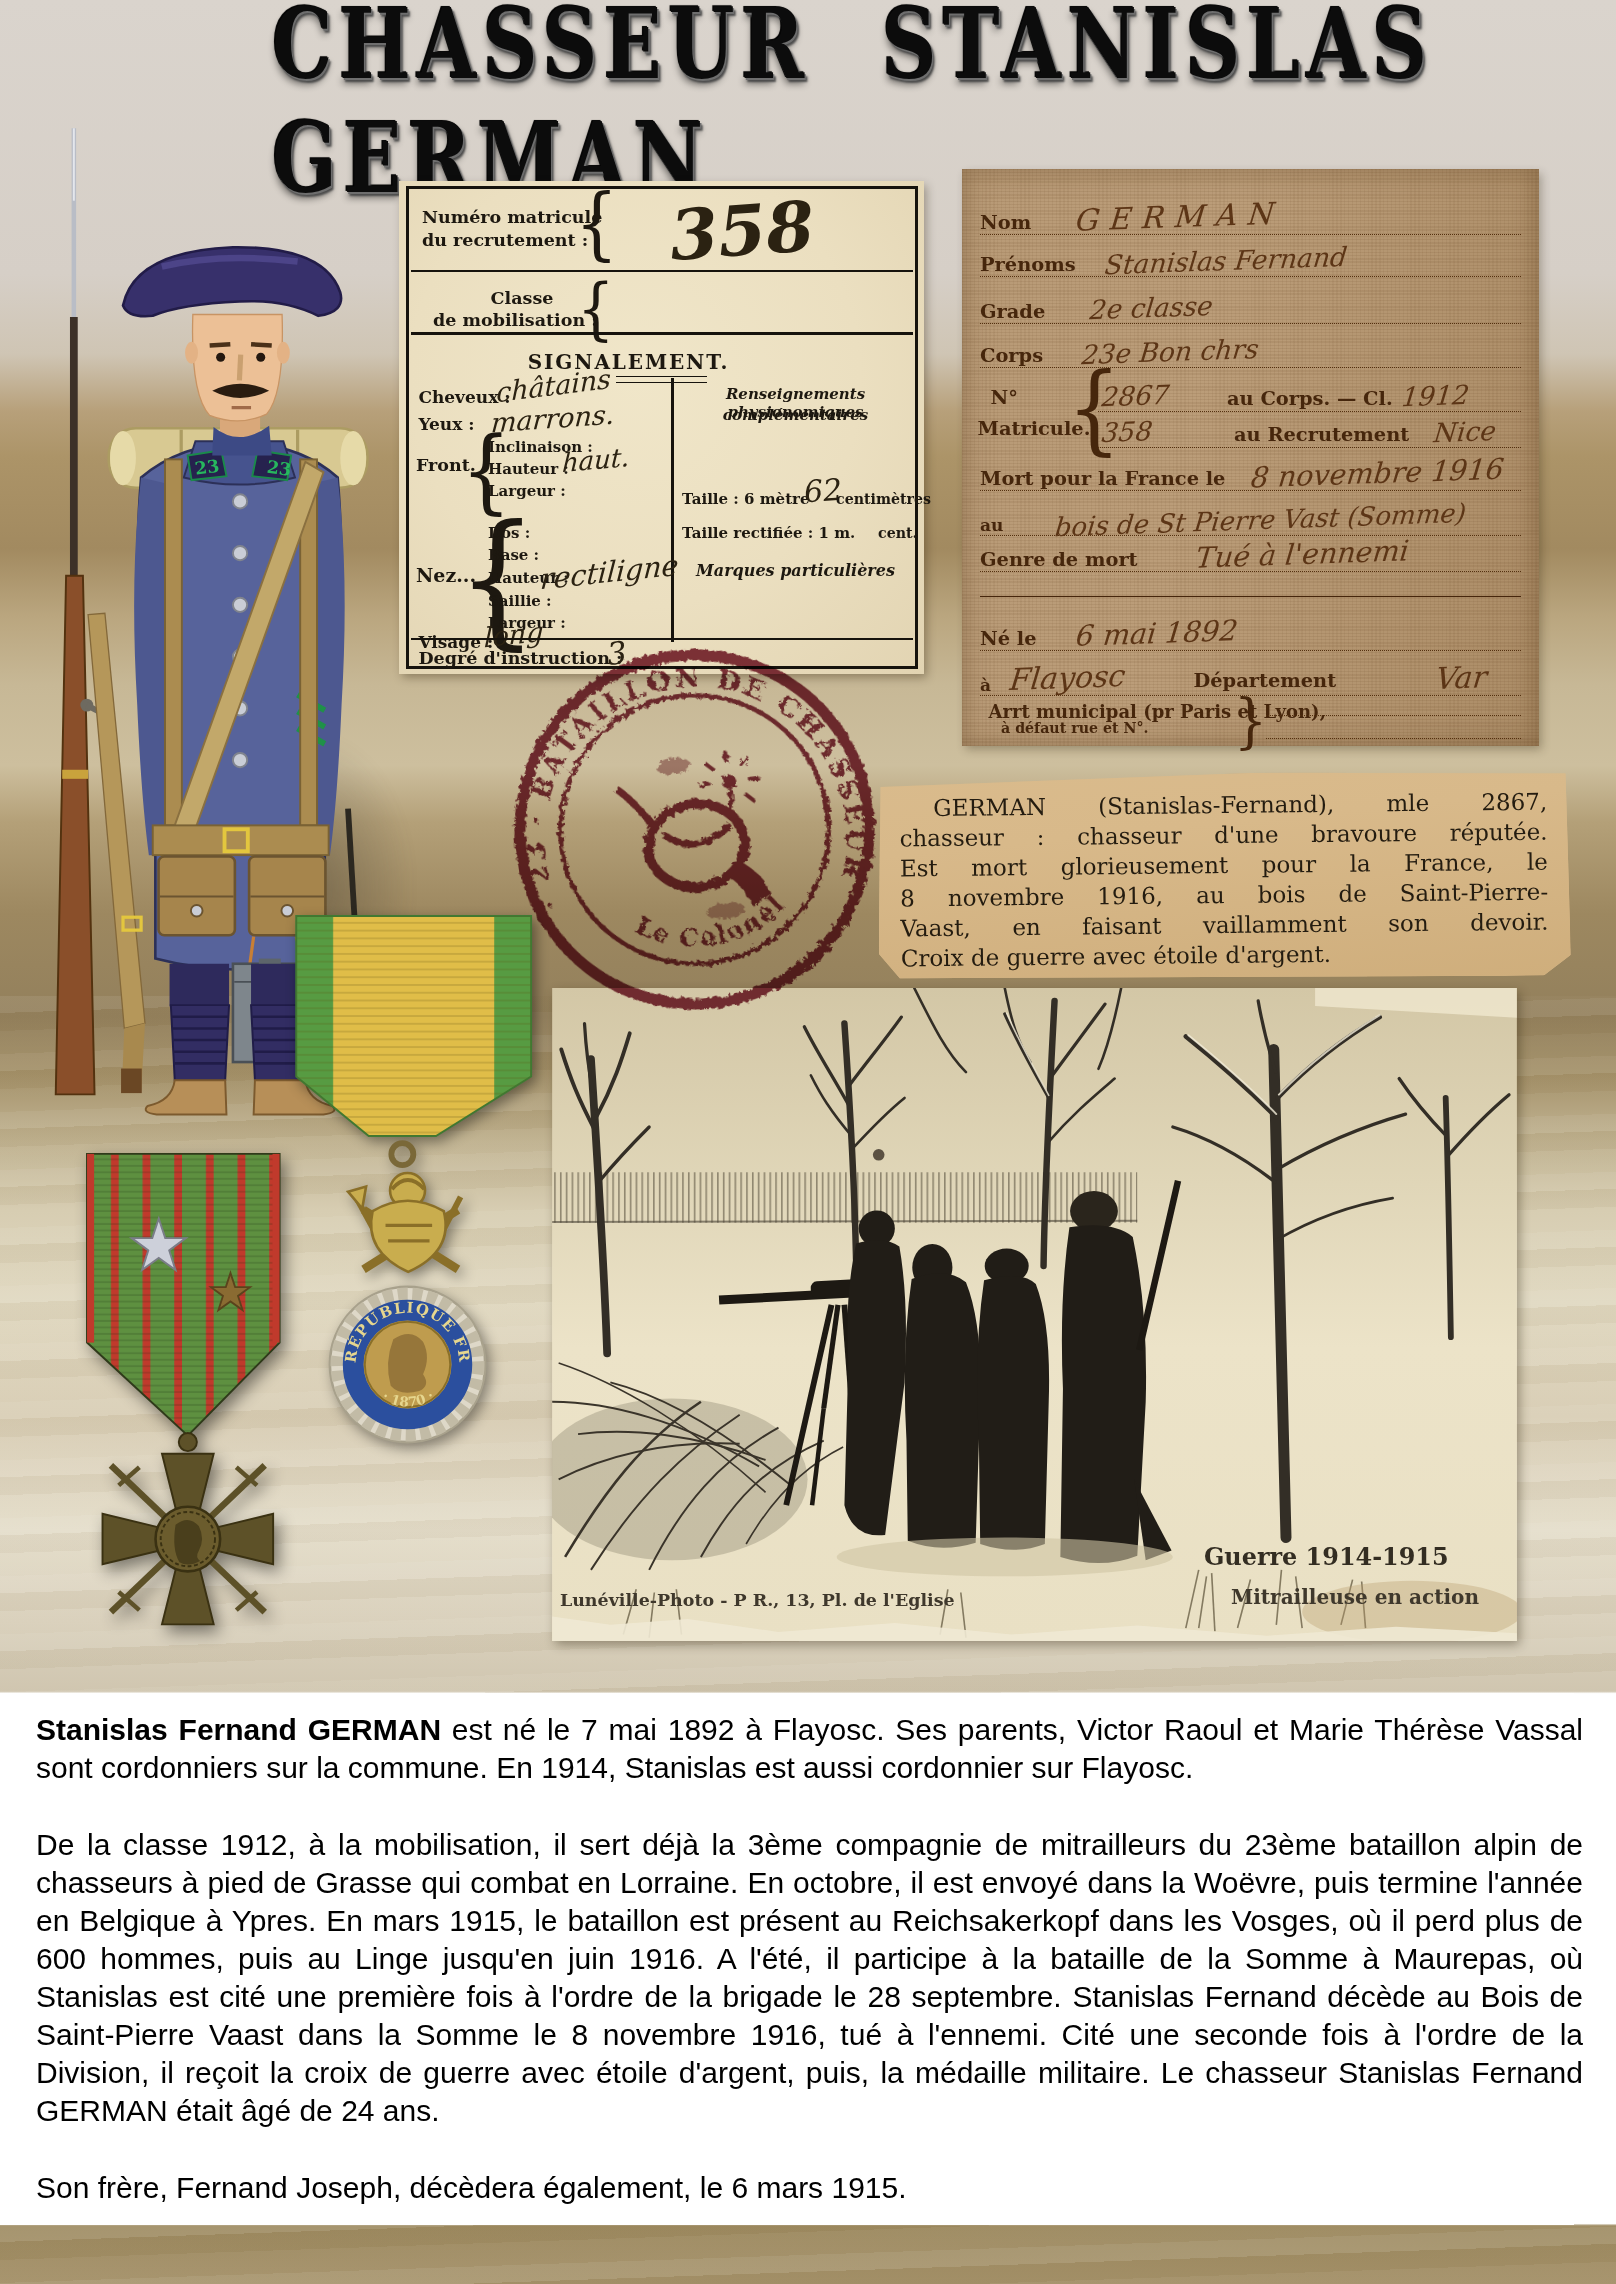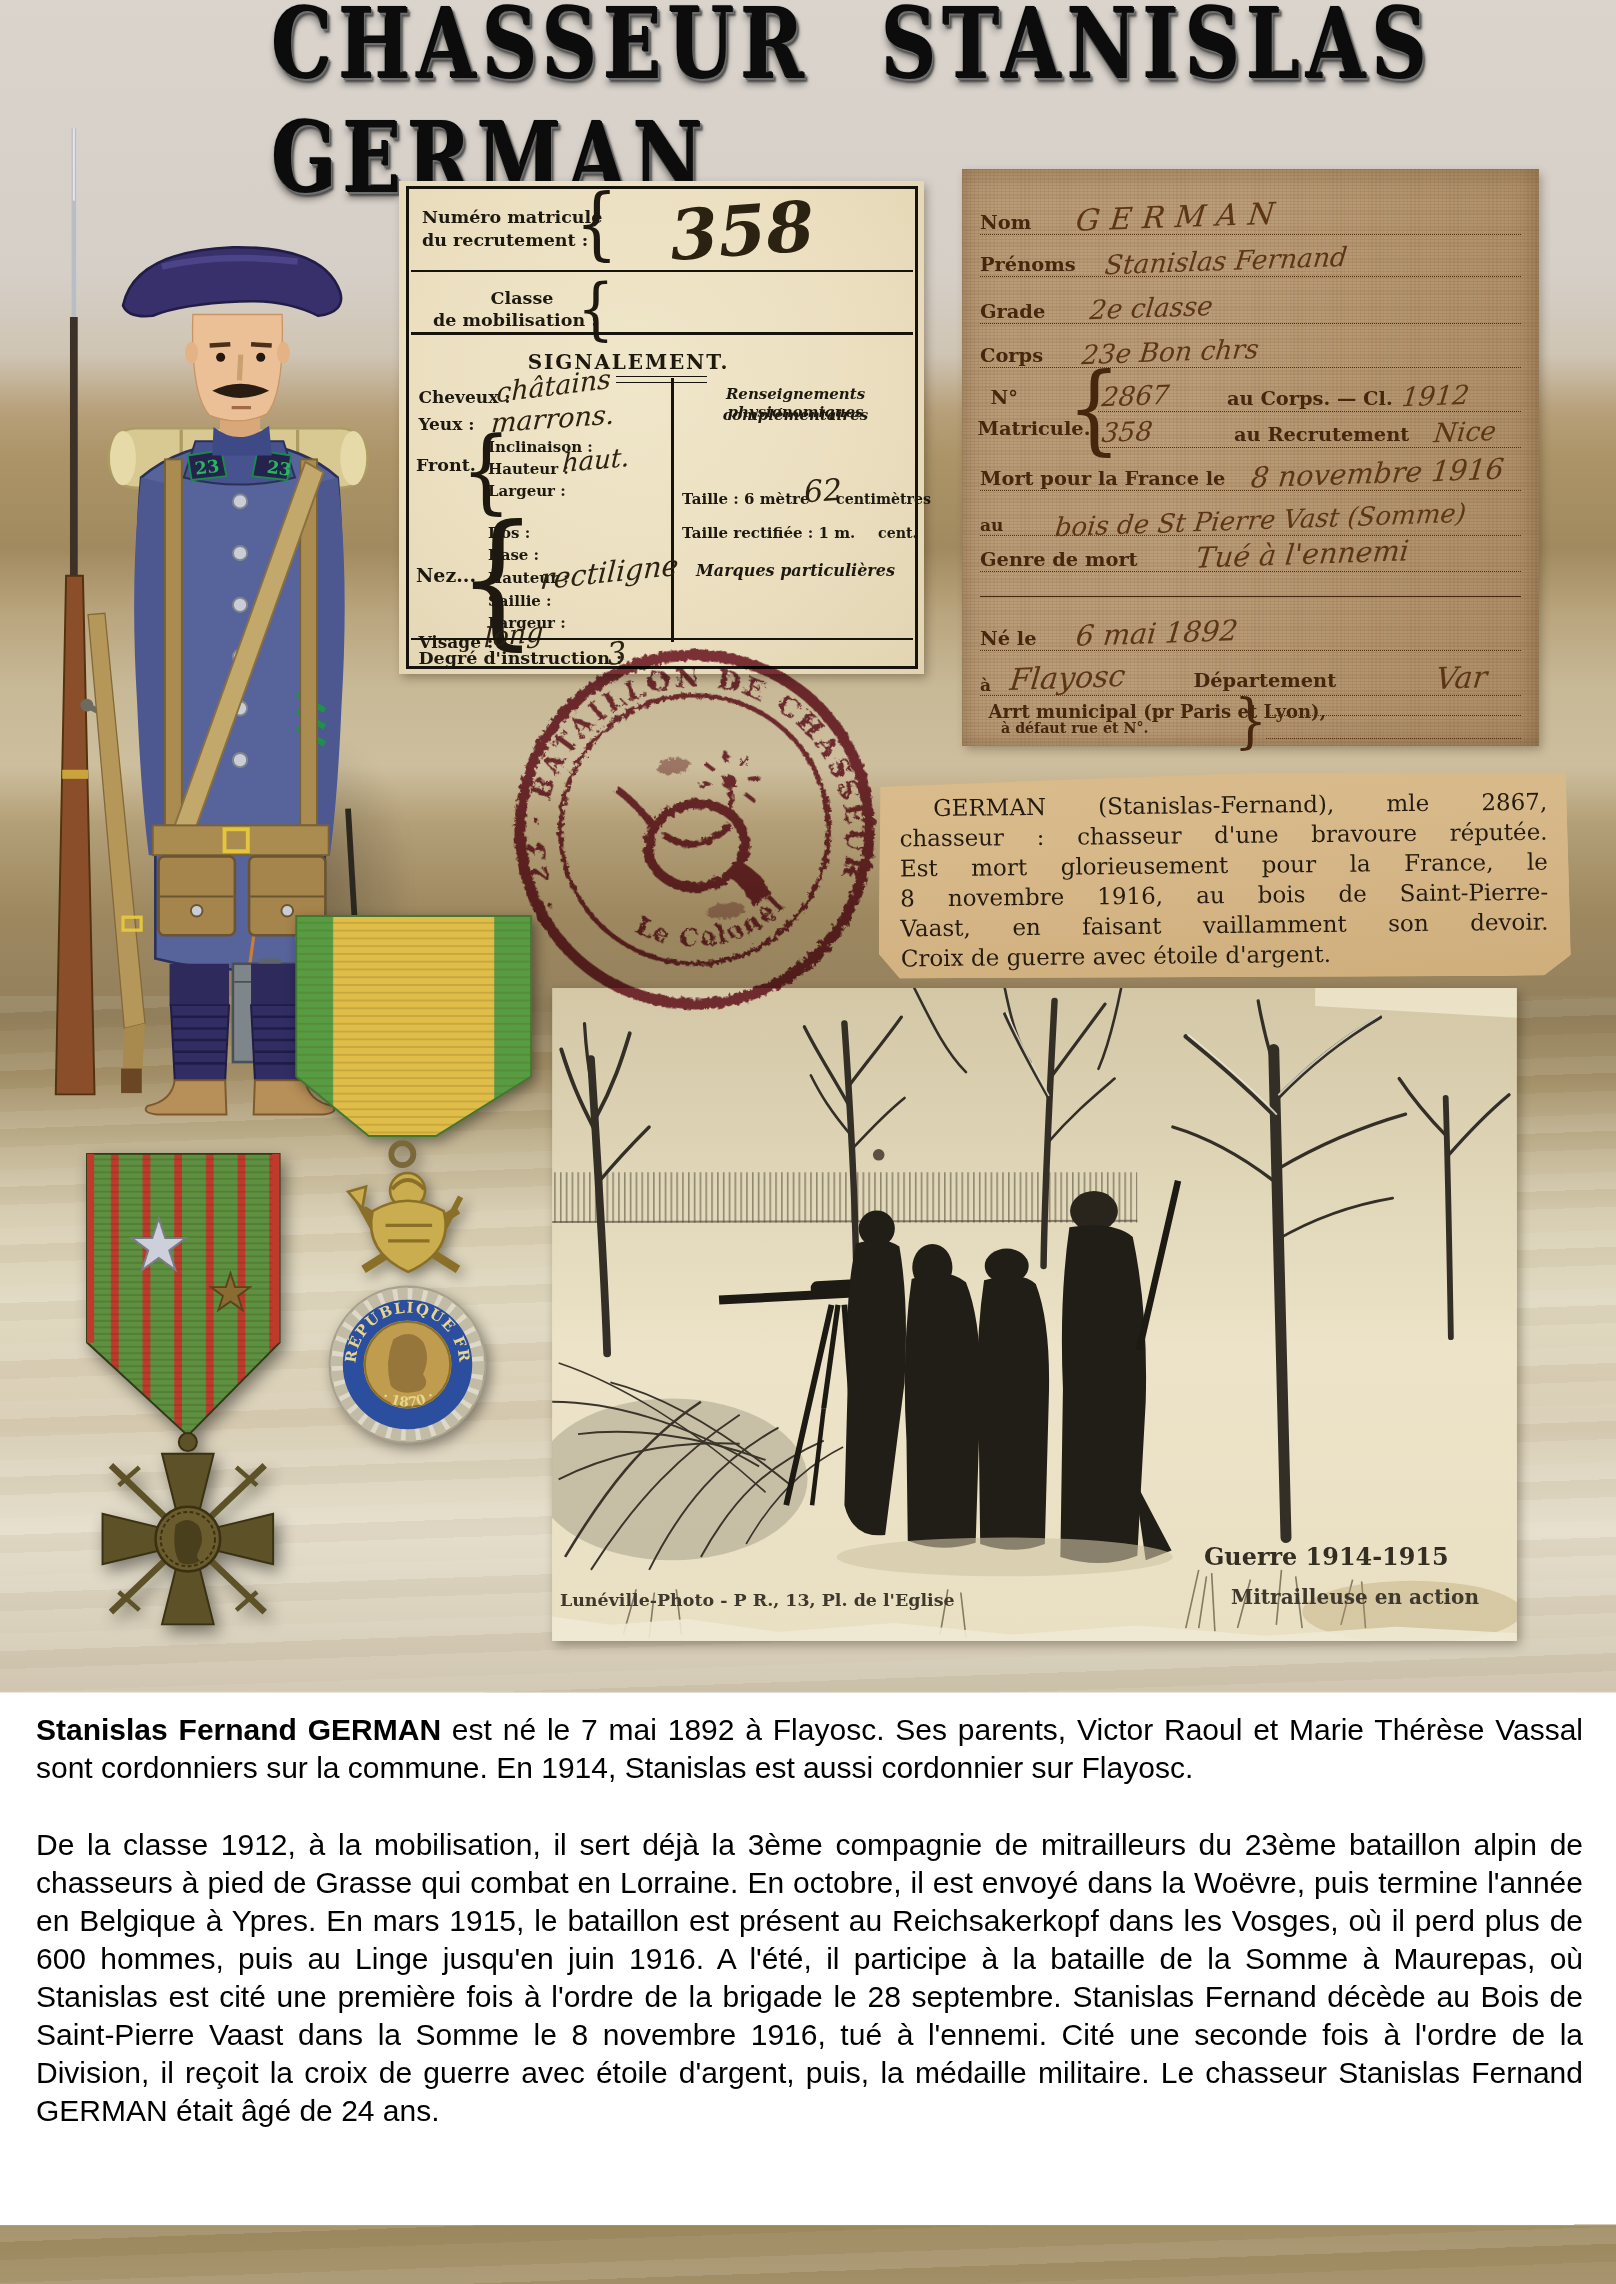--- a/index.html
+++ b/index.html
@@ -539,16 +539,17 @@
       <circle cx="162" cy="602" r="50" fill="#6b5c2d" stroke="#3a3112" stroke-width="4"></circle>
       <circle cx="162" cy="602" r="42" fill="none" stroke="#3a3112" stroke-width="3" stroke-dasharray="6 4"></circle>
       <path d="M143,580 Q163,564 179,582 Q189,602 179,620 Q173,630 181,636 Q163,646 149,638 Q137,618 143,580 Z" fill="#4a3f1c"></path>
     </g>
   </svg>
 
   <div class="bio">
     <div class="bio-inner">
       <p><b>Stanislas Fernand GERMAN</b><span> est né le 7 mai 1892 à Flayosc. Ses parents, Victor Raoul et Marie Thérèse Vassal sont cordonniers sur la commune. En 1914, Stanislas est aussi cordonnier sur Flayosc.</span></p>
       <p>De la classe 1912, à la mobilisation, il sert déjà la 3ème compagnie de mitrailleurs du 23ème bataillon alpin de chasseurs à pied de Grasse qui combat en Lorraine. En octobre, il est envoyé dans la Woëvre, puis termine l'année en Belgique à Ypres. En mars 1915, le bataillon est présent au Reichsakerkopf dans les Vosges, où il perd plus de 600 hommes, puis au Linge jusqu'en juin 1916. A l'été, il participe à la bataille de la Somme à Maurepas, où Stanislas est cité une première fois à l'ordre de la brigade le 28 septembre. Stanislas Fernand décède au Bois de Saint-Pierre Vaast dans la Somme le 8 novembre 1916, tué à l'ennemi. Cité une seconde fois à l'ordre de la Division, il reçoit la croix de guerre avec étoile d'argent, puis, la médaille militaire. Le chasseur Stanislas Fernand GERMAN était âgé de 24 ans.</p>
+      <p>Son frère, Fernand Joseph, décèdera également, le 6 mars 1915.</p>
     </div>
   </div>
 </div>
 
 
 </body></html>

